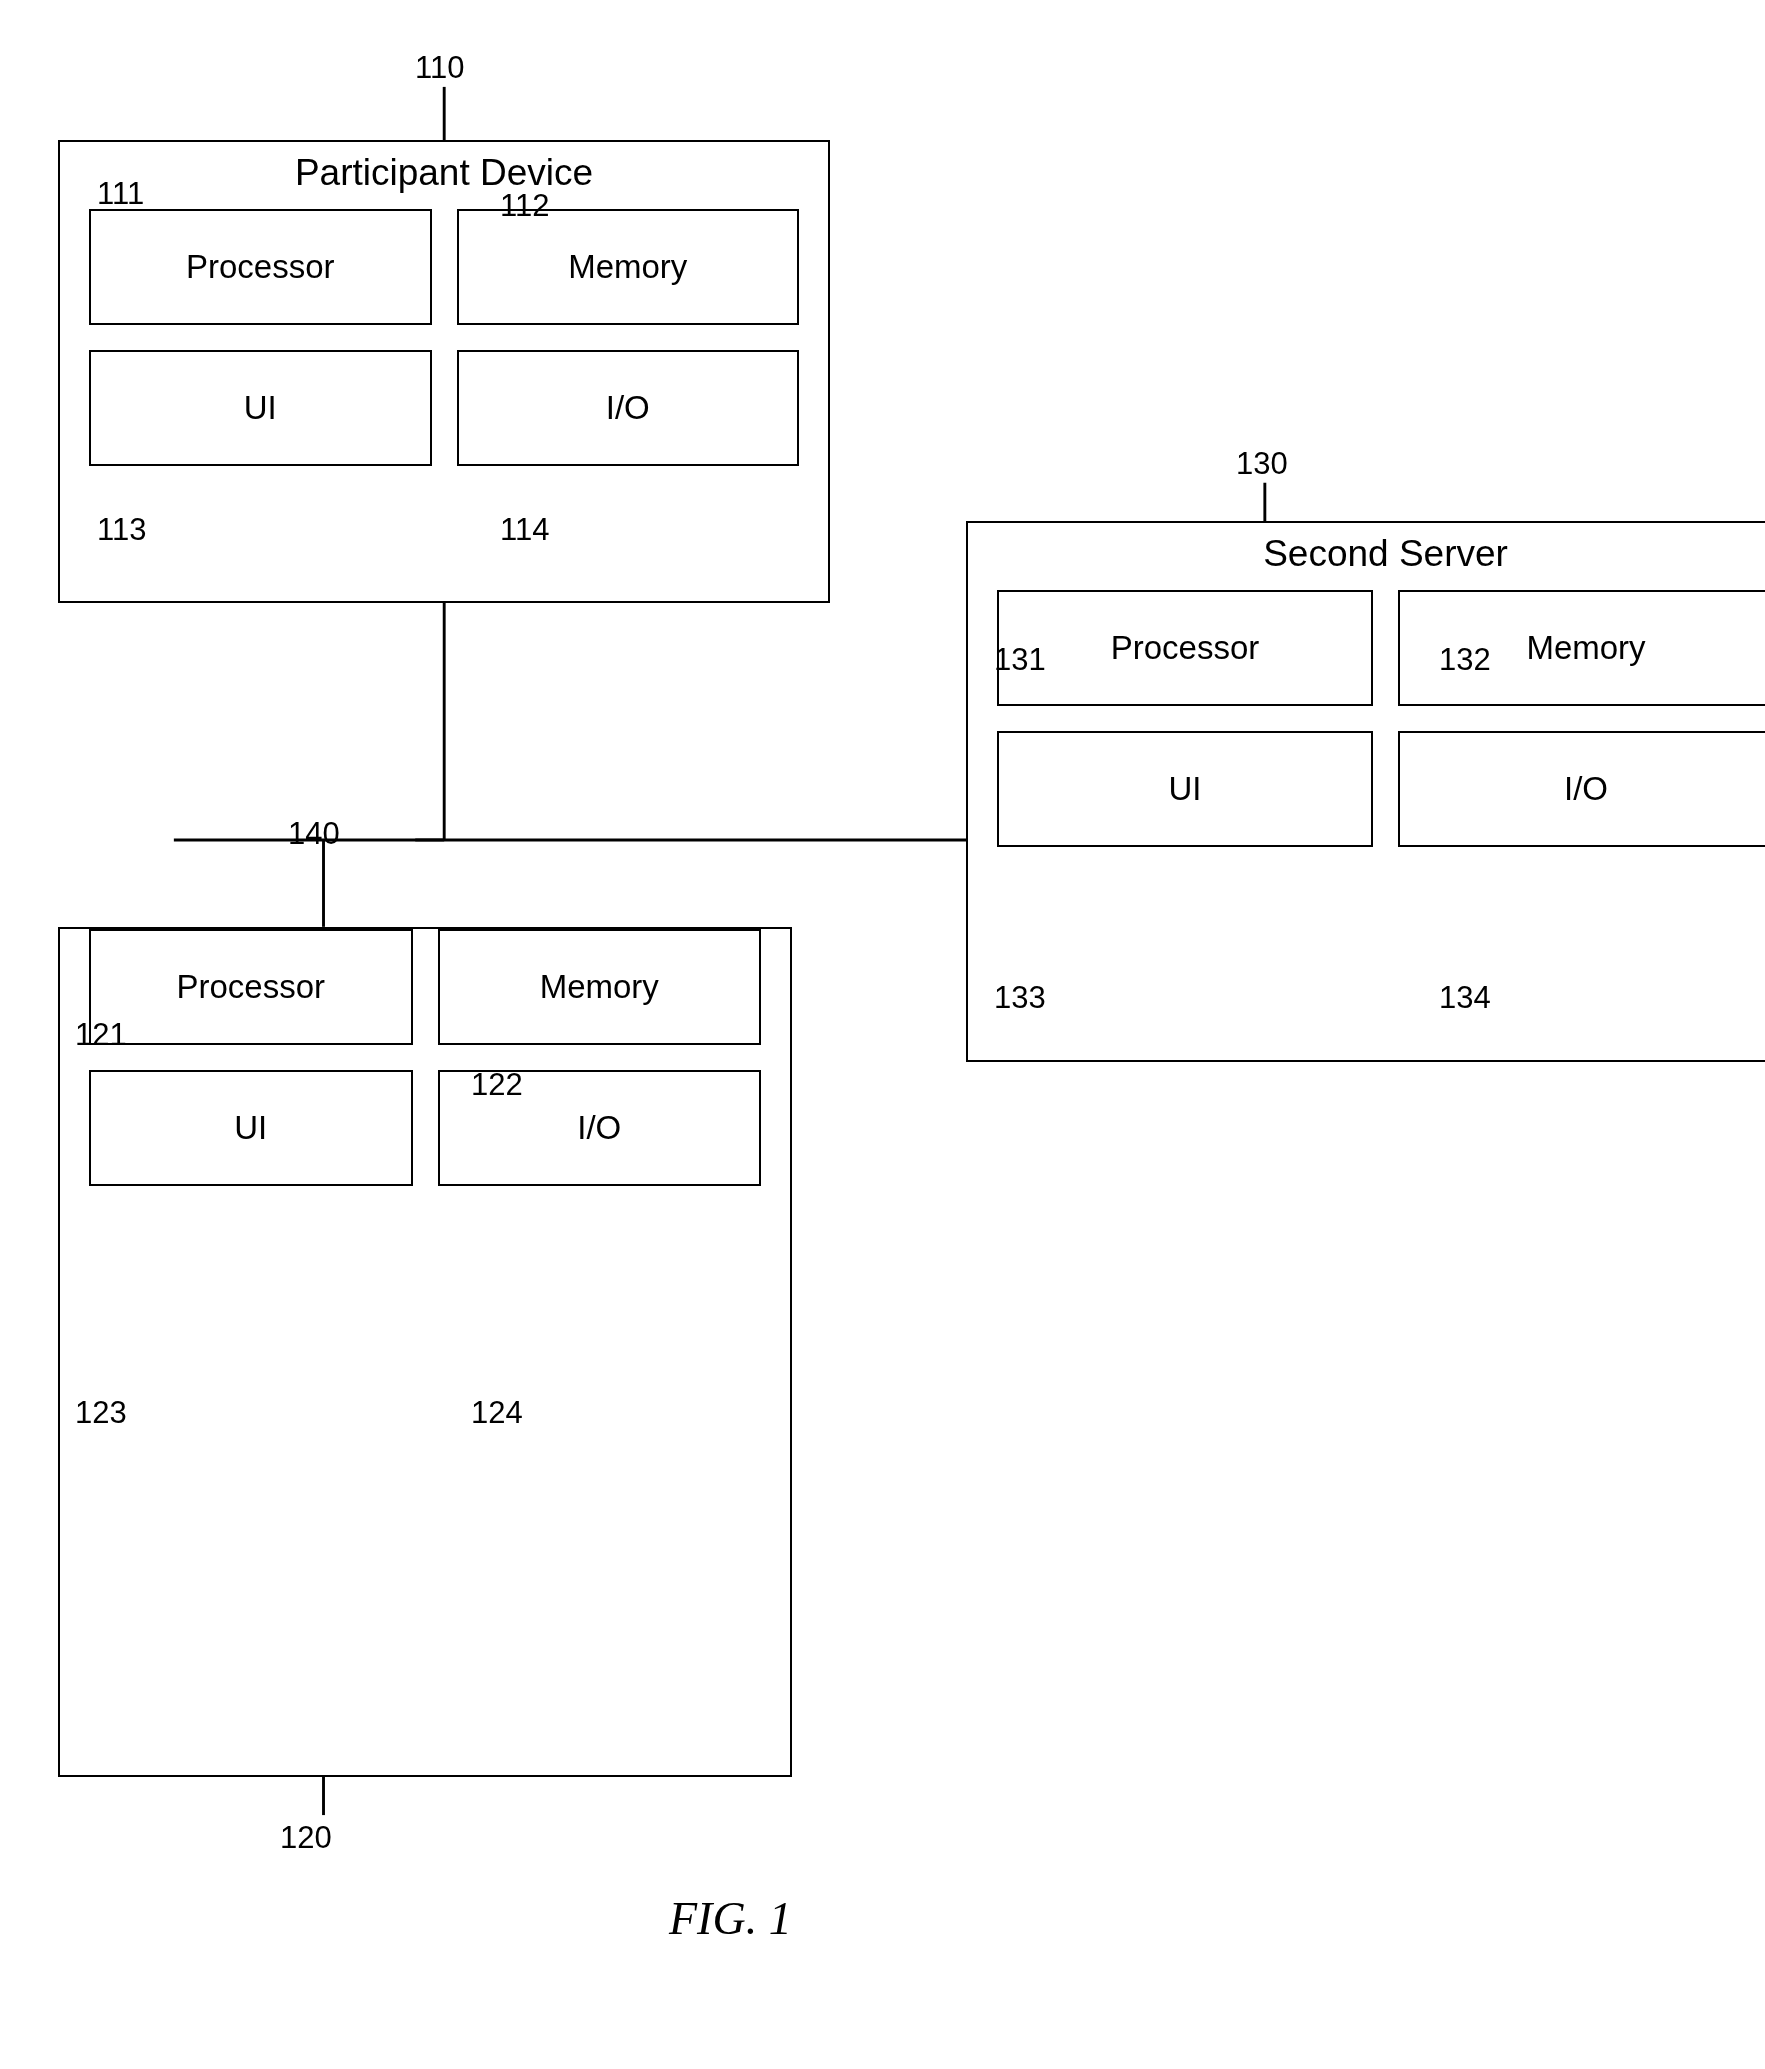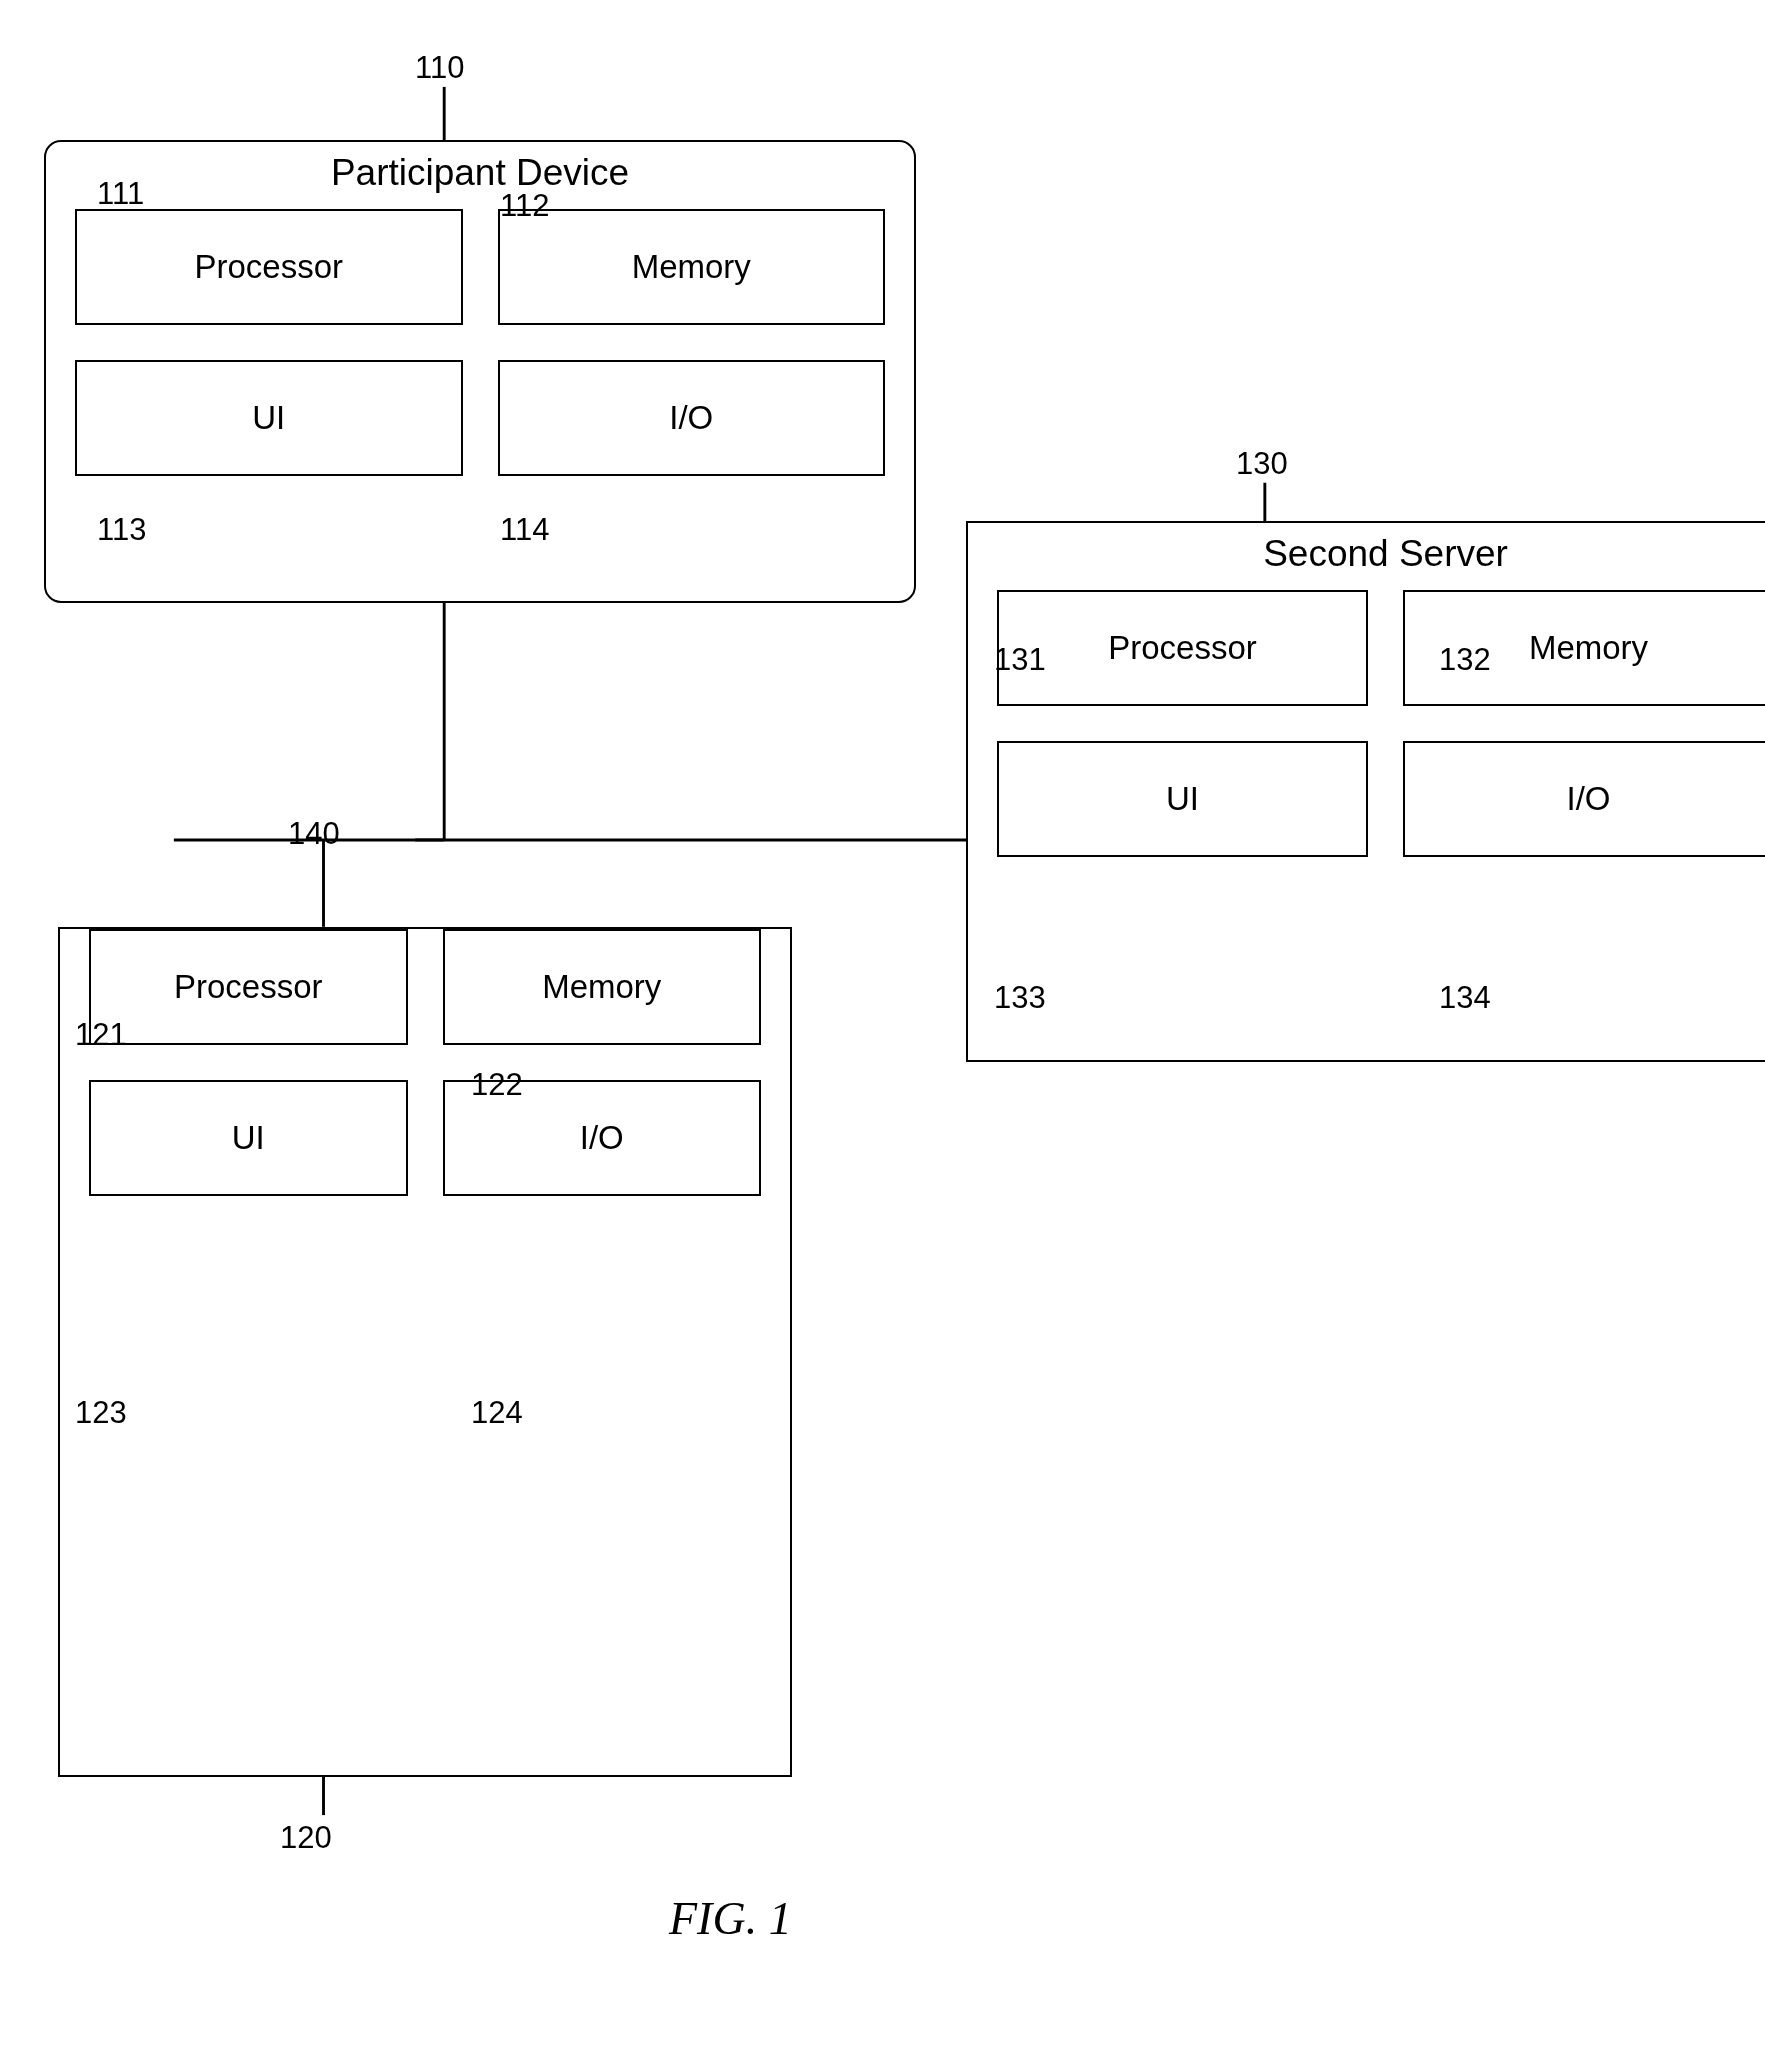--- a/index.html
+++ b/index.html
@@ -25,21 +25,21 @@
     .device-title {
       font-size: 37px;
       font-weight: normal;
       text-align: center;
       margin-top: 9.7px;
       margin-bottom: 15.4px;
     }
     .component-grid {
       display: grid;
       grid-template-columns: 1fr 1fr;
-      gap: 35px;
+      gap: 25px;
       padding: 0 29px 29px 29px;
     }
     .component-box {
       border: 2.9px solid #000;
       display: flex;
       align-items: center;
       justify-content: center;
       font-size: 33px;
       height: 116px;
       background: #fff;
@@ -106,21 +106,21 @@
 
     <line x1="1165" y1="700" x2="1165" y2="730" stroke="#000" stroke-width="3"></line>
 
     <line x1="1535" y1="700" x2="1535" y2="730" stroke="#000" stroke-width="3"></line>
 
     <line x1="1165" y1="1010" x2="1165" y2="985" stroke="#000" stroke-width="3"></line>
 
     <line x1="1535" y1="1010" x2="1535" y2="985" stroke="#000" stroke-width="3"></line>
   </svg>
 
-  <div class="device-box" style="left: 44px; top: 140px; width: 872px; height: 463px; border-radius: 17px;">
+  <div class="device-box" style="left: 58px; top: 140px; width: 772px; height: 463px;">
     <div class="device-title">Participant Device</div>
     <div class="component-grid">
       <div class="component-box">
         <span>Processor</span>
       </div>
       <div class="component-box">
         <span>Memory</span>
       </div>
       <div class="component-box">
         <span>UI</span>

